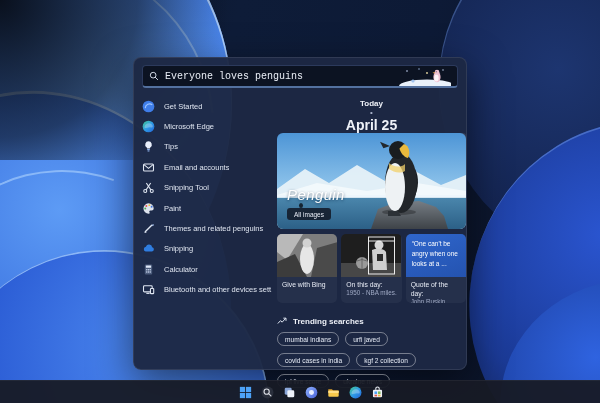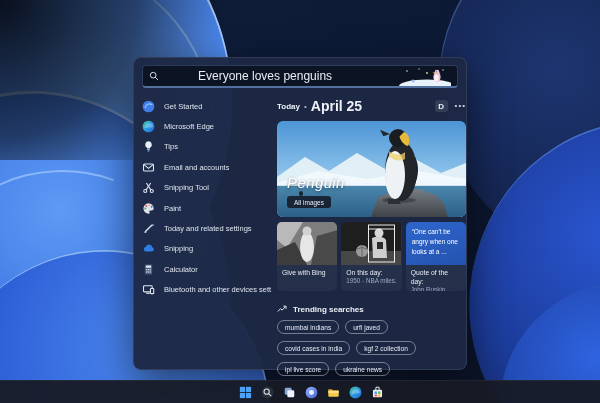--- a/index.html
+++ b/index.html
@@ -36,31 +36,31 @@
 
   
   .panel{position:absolute;left:133px;top:57px;width:334px;height:313px;
     background:rgba(29,40,68,.97);border:1px solid rgba(255,255,255,.09);
     border-radius:8px;box-shadow:0 14px 40px rgba(0,0,0,.55);box-sizing:border-box;}
 
   .searchbox{position:absolute;left:8px;top:7px;right:8px;height:23px;
     background:#0c1322;border:1px solid #2c3a5c;border-bottom:2px solid #53719f;
     border-radius:4px;display:flex;align-items:center;gap:6px;padding:0 6px;box-sizing:border-box;}
   .searchbox input{flex:1;background:transparent;border:none;outline:none;color:#e9edf5;
-    font-size:12px;font-family:Liberation Sans, sans-serif;padding:0;margin-left:33px;}
+    font-size:10px;font-family:Liberation Mono, monospace;padding:0;}
   .search-pic{margin-left:auto;flex-shrink:0;}
 
   .col-left{position:absolute;left:8px;top:38px;width:130px;}
   .col-title{font-size:8px;font-weight:bold;color:#eef1f8;margin:3px 0 7px 1px;}
   .sitem{display:flex;align-items:center;gap:9px;height:20.4px;cursor:default;}
   .sitem .ic{width:13px;height:13px;flex-shrink:0;display:flex;align-items:center;justify-content:center;}
   .sitem .lbl{font-size:7.5px;color:#dfe5f0;white-space:nowrap;overflow:hidden;}
 
   .col-right{position:absolute;left:143px;top:38px;width:189px;}
-  .today-row{display:flex;align-items:center;height:14px;margin:3px 0 8px 0;}
+  .today-row{display:flex;align-items:center;height:14px;margin:3px 0 20px 0;flex-direction:column;}
   .today-row .t1{font-size:8px;font-weight:bold;color:#eef1f8;}
   .today-row .sep{font-size:8px;color:#aab4cc;margin:0 4px;}
   .today-row .t2{font-size:14px;font-weight:bold;color:#eef1f8;}
   .d-badge{margin-left:auto;width:13px;height:12px;border-radius:3px;background:rgba(255,255,255,.1);
     color:#e8ecf5;font-size:8px;font-weight:bold;display:flex;align-items:center;justify-content:center;}
   .more-btn{margin-left:7px;color:#cfd6e4;font-size:8px;letter-spacing:1px;line-height:6px;}
 
   .hero{position:relative;width:189px;height:96px;border-radius:6px;overflow:hidden;margin-bottom:5px;}
   .hero-title{position:absolute;left:10px;top:53px;font-size:15px;font-weight:300;color:#fff;
     letter-spacing:.4px;text-shadow:0 1px 3px rgba(0,30,60,.6);font-style:italic;}
@@ -199,21 +199,21 @@
       <span class="lbl">Paint</span>
     </div>
     <div class="sitem">
       <span class="ic">
         <svg width="13" height="13" viewBox="0 0 12 12">
             <line x1="3.2" y1="8.8" x2="9" y2="3" stroke="#dfe6f2" stroke-width="1.3" stroke-linecap="round"></line>
             <path d="M2.2 10.2 l.6 -2 1.6 1.4 z" fill="#dfe6f2"></path>
             <path d="M9 3 l1.2 -1.2 .9 .9 -1.2 1.2 z" fill="#a9c3ee"></path>
           </svg>
         </span>
-      <span class="lbl">Today and related settings</span>
+      <span class="lbl">Themes and related penguins</span>
     </div>
     <div class="sitem">
       <span class="ic">
         <svg width="13" height="13" viewBox="0 0 12 12">
             <path d="M3.4 8.8 h5.6 a2 2 0 0 0 .4 -3.95 a3 3 0 0 0 -5.8 -.55 a2.3 2.3 0 0 0 -.2 4.5 z" fill="#2f7de0"></path>
           </svg>
         </span>
       <span class="lbl">Snipping</span>
     </div>
     <div class="sitem">

